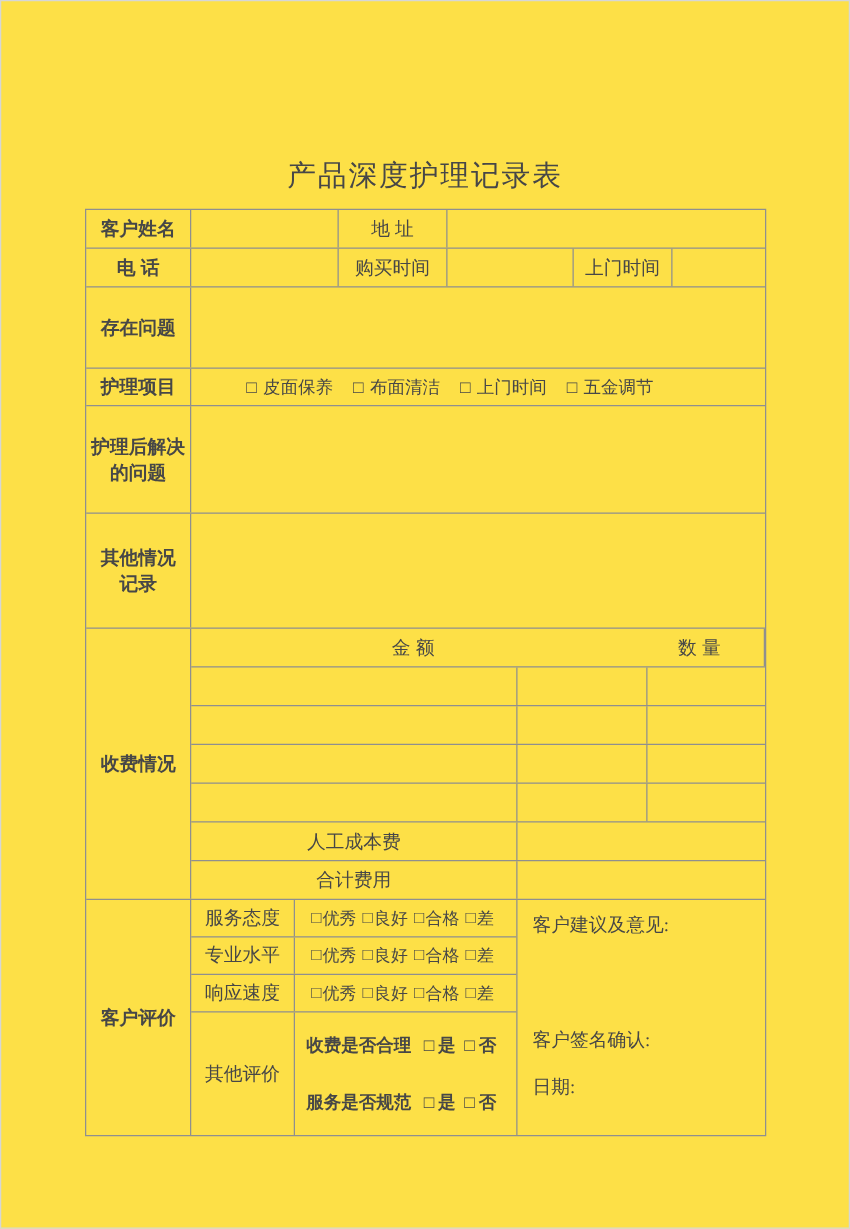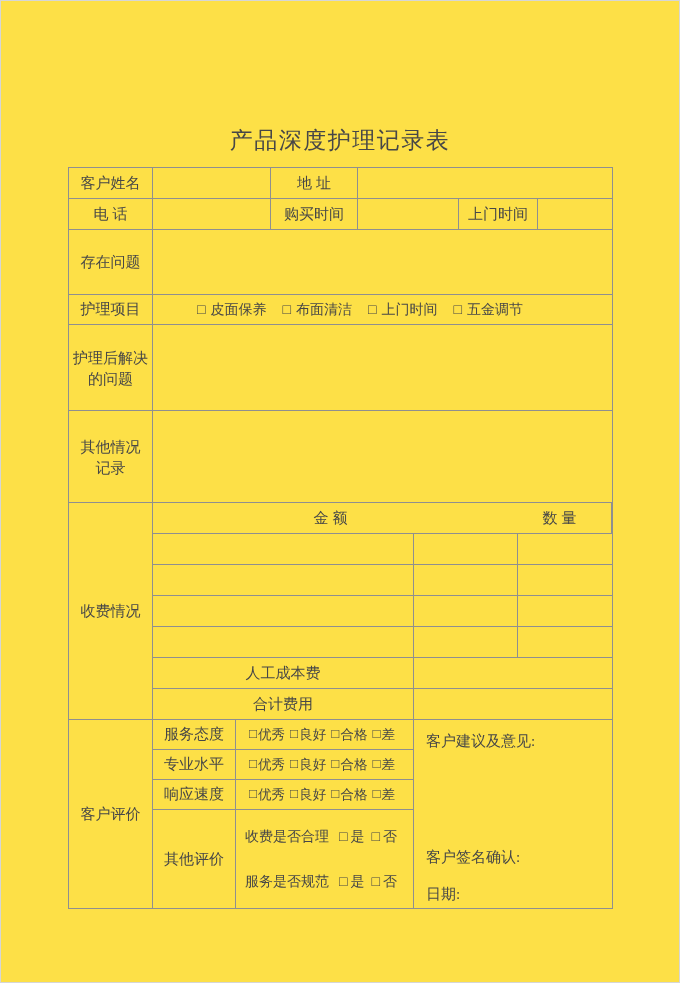--- a/index.html
+++ b/index.html
@@ -26,51 +26,51 @@
   .row { display:flex; box-sizing:border-box; border-bottom:1px solid var(--border); flex:none; }
   .row.last { border-bottom:none; flex:1; }
   .cell {
     box-sizing:border-box; border-right:1px solid var(--border);
     display:flex; align-items:center; justify-content:center; overflow:hidden;
   }
   .cell.lastc { border-right:none; }
   .flex1 { flex:1; }
   .h31 { height:31px; } .h30 { height:30px; } .h65 { height:65px; }
   .h86 { height:86px; } .h92 { height:92px; } .h217 { height:217px; }
-  .w84 { width:84px; } .w118 { width:118px; } .w87 { width:87px; }
+  .w84 { width:84px;font-weight:bold; } .w118 { width:118px; } .w87 { width:87px; }
   .w101 { width:101px; } .w79 { width:79px; }
   .w261 { width:261px; } .w104 { width:104px; }
   .w83 { width:83px; }
   .multiline { white-space:pre-line; text-align:center; line-height:21px; }
   .subcol { display:flex; flex-direction:column; box-sizing:border-box; }
   .subcol.br { border-right:1px solid var(--border); }
   .subrow { display:flex; box-sizing:border-box; border-bottom:1px solid var(--border); flex:none; }
   .subrow.lastr { border-bottom:none; flex:1; }
   .cb-opt { display:inline-flex; align-items:center; white-space:nowrap; }
   .box { margin-right:5px; position:relative; top:-1px; }
   .care-opts { justify-content:flex-start; padding-left:44px; font-size:14px; }
   .care-opts .cb-opt { margin-right:16px; }
   .grade-opts { font-size:13.5px; justify-content:center; }
   .grade-opts .cb-opt { margin-right:5px; }
   .grade-opts .cb-opt .box { margin-right:1px; }
   .questions {
     display:flex; flex-direction:column; justify-content:center;
     align-items:flex-start; gap:27px; padding-left:9px; font-size:14px;
     box-sizing:border-box;
   }
-  .q-line { display:flex; align-items:center; white-space:nowrap; }
+  .q-line { display:flex; align-items:center; white-space:nowrap;font-weight:bold; }
   .q-line .q-label { margin-right:10px; }
   .q-line .cb-opt { margin-right:7px; }
   .q-line .cb-opt .box { margin-right:3px; }
   .advice {
     flex-direction:column; align-items:flex-start; justify-content:flex-start;
     padding:11px 6px 0 12px;
   }
   .advice .line { line-height:20px;font-family:Liberation Serif, serif; }
-  .advice .sig { margin-top:96px; }
+  .advice .sig { margin-top:72px; }
   .advice .date { margin-top:17px; }
 </style>
 </head>
 <body>
 
 <div class="sheet">
   <div class="title">产品深度护理记录表</div>
 
   <div class="tbl">
 

